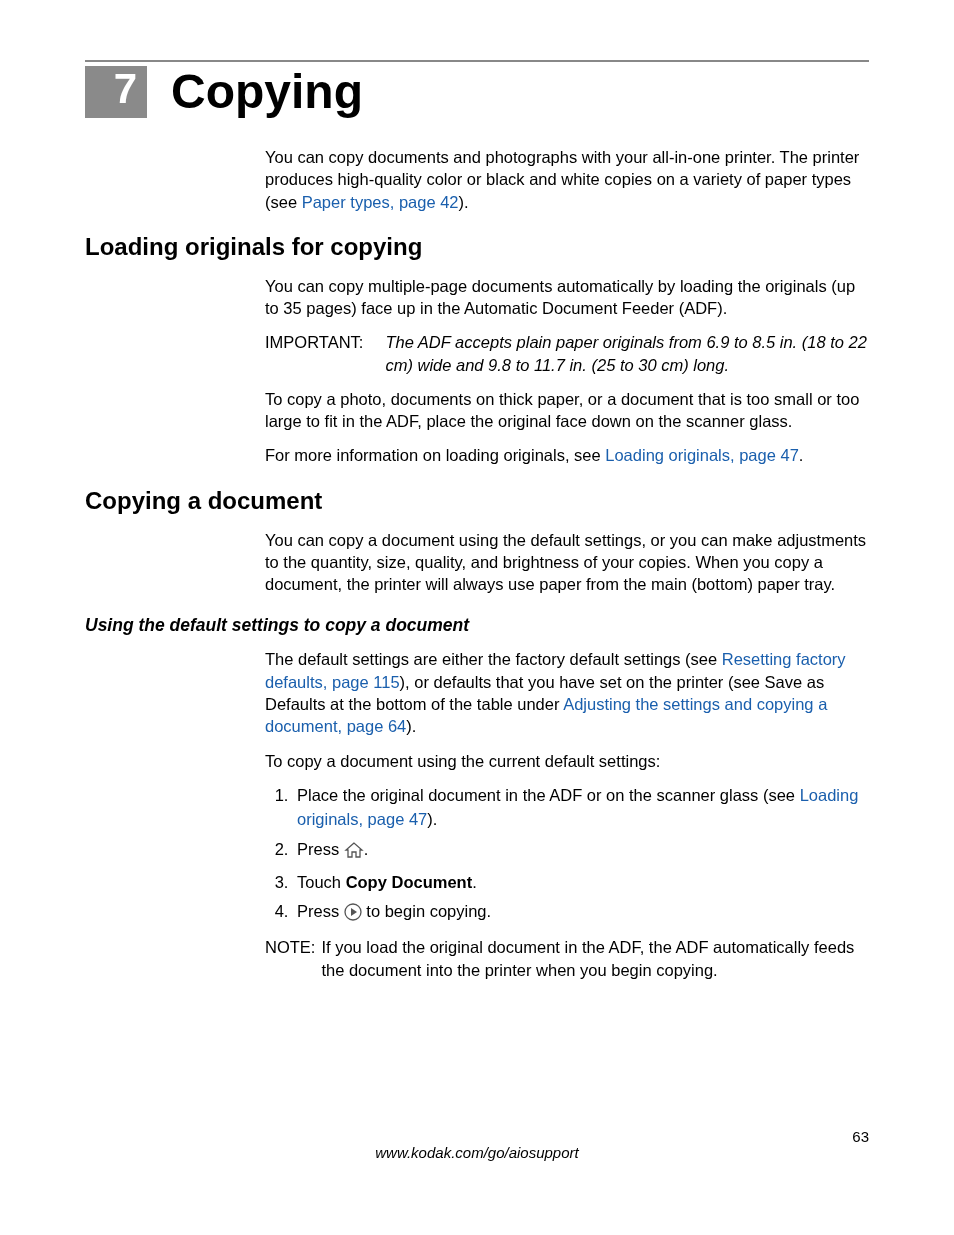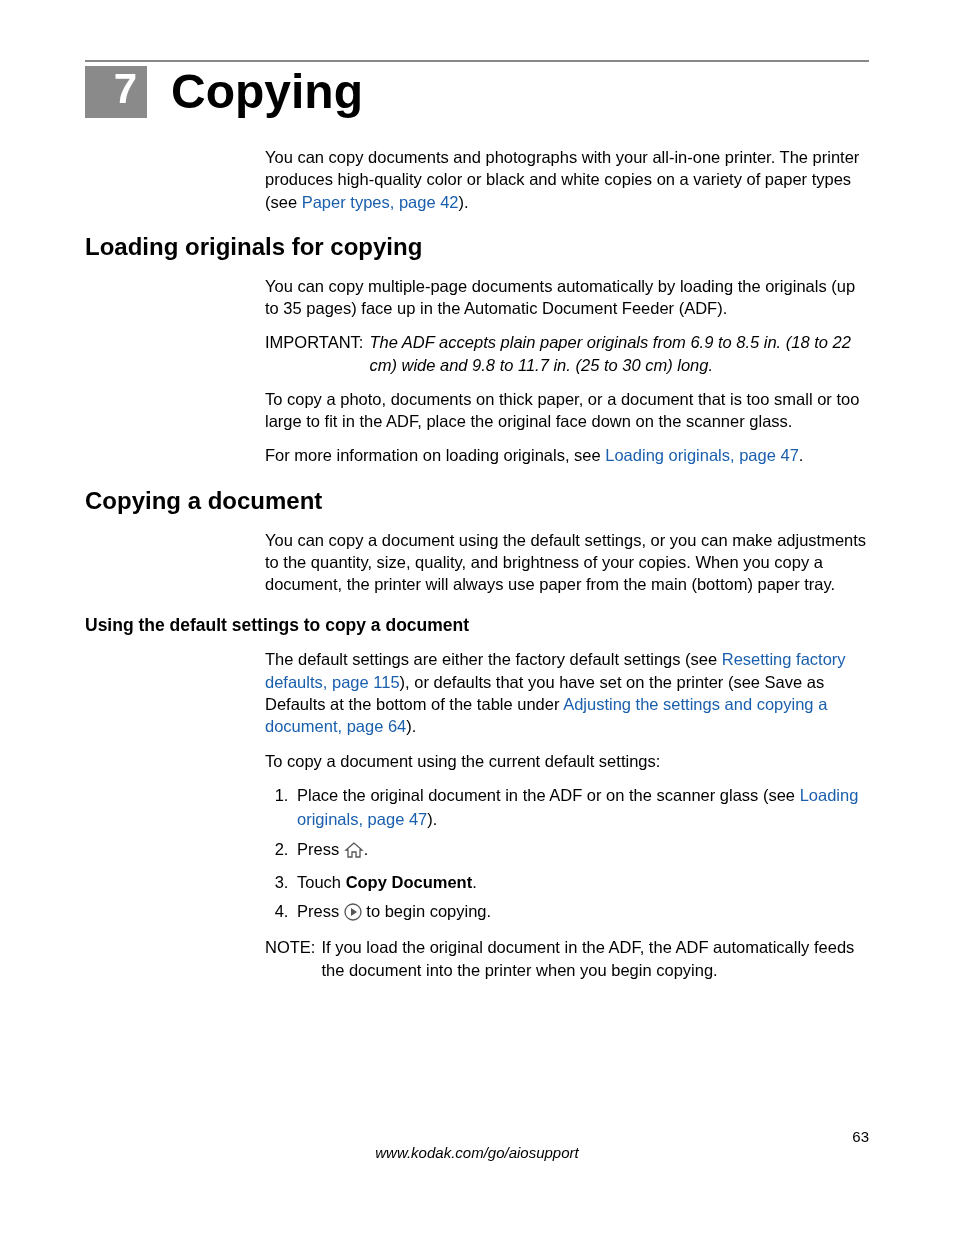--- a/index.html
+++ b/index.html
@@ -49,29 +49,30 @@
   .body-col p { margin-bottom: 12px; }
   .h2 {
     font-size: 24px;
     font-weight: 700;
     margin: 20px 0 14px 0;
   }
   .h3 {
     font-size: 17.5px;
     font-weight: 700;
     margin: 20px 0 12px 0;
+    font-style: italic;
   }
   .link { color: #1a5fad; }
   .important-row {
     display: flex;
     gap: 6px;
     margin-bottom: 12px;
   }
   .important-label { flex: 0 0 auto; }
-  .important-text { font-style: italic; }
+  .important-text { font-style: italic; margin-left: 16px; }
   .note-row {
     display: flex;
     gap: 6px;
     margin-top: 6px;
   }
   .note-label { flex: 0 0 auto; }
   .note-body { flex: 1; }
   ol.steps {
     list-style: decimal;
     margin-left: 28px;

